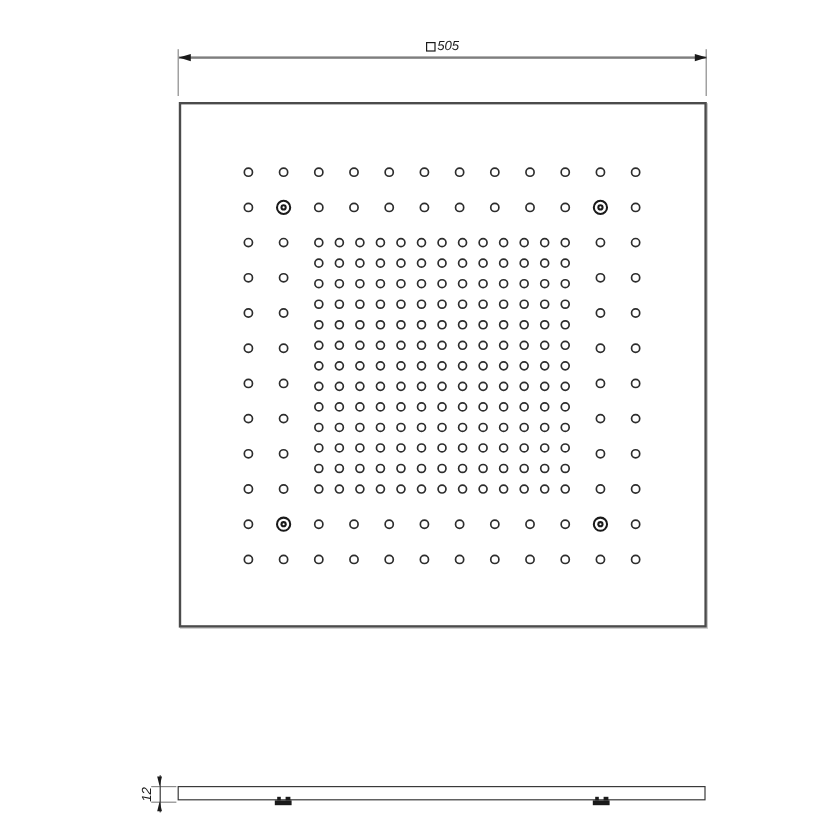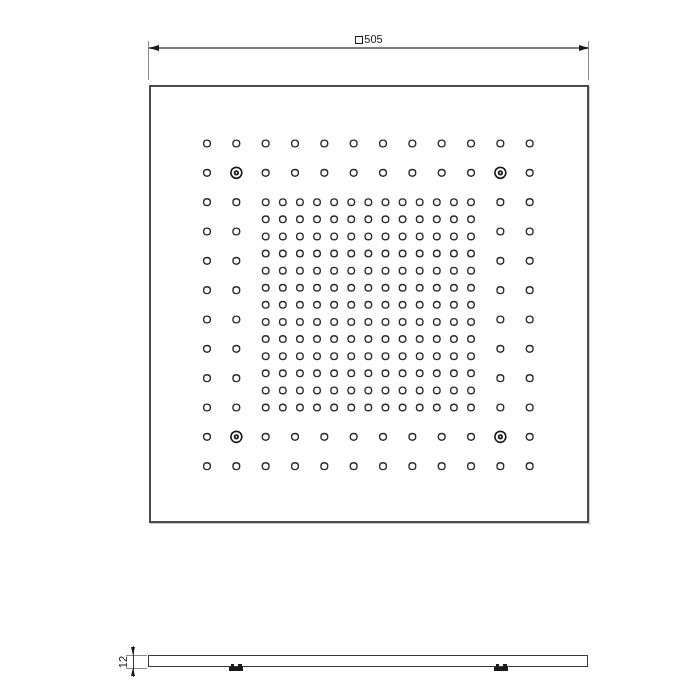--- a/index.html
+++ b/index.html
@@ -1,18 +1,18 @@
 <!DOCTYPE html>
 <html><head>
 <meta charset="utf-8">
 <style>
   html,body { margin:0; padding:0; background:#ffffff; }
   .canvas {
     position:relative; width:700px; height:700px; background:#ffffff;
-    font-family:"Liberation Sans", sans-serif; overflow:hidden;
+    font-family:"Liberation Sans", sans-serif; overflow:hidden;font-style:italic;
   }
   .abs { position:absolute; }
 
   
   .plate-face {
     position:absolute; left:149px; top:85px; width:436px; height:434px;
     border:2px solid #4b4b4b; background:#ffffff;
     box-shadow:1px 1px 0 #c9c9c9;
   }
   .dots-svg { position:absolute; left:0; top:0; width:700px; height:700px; pointer-events:none; }

